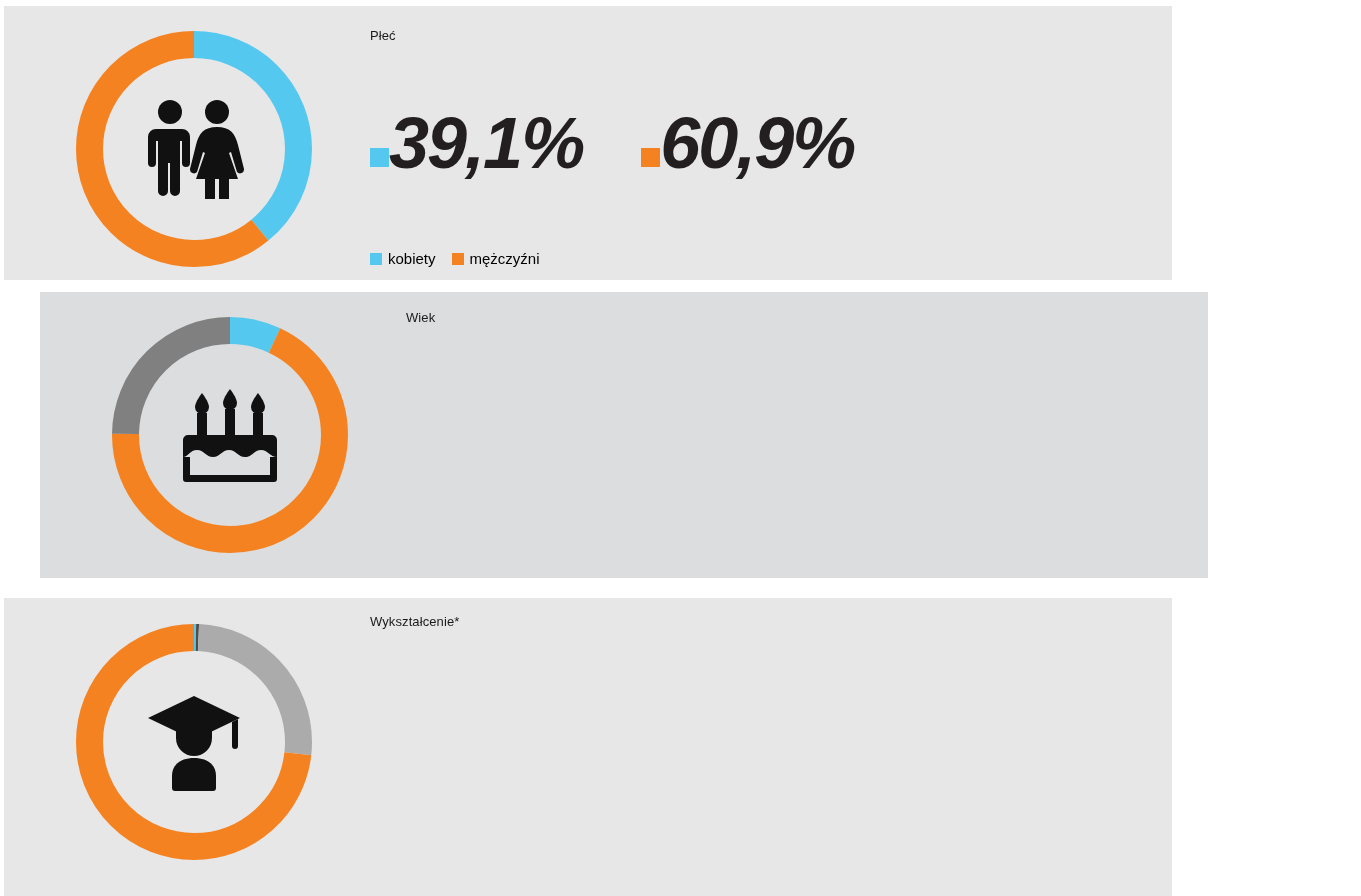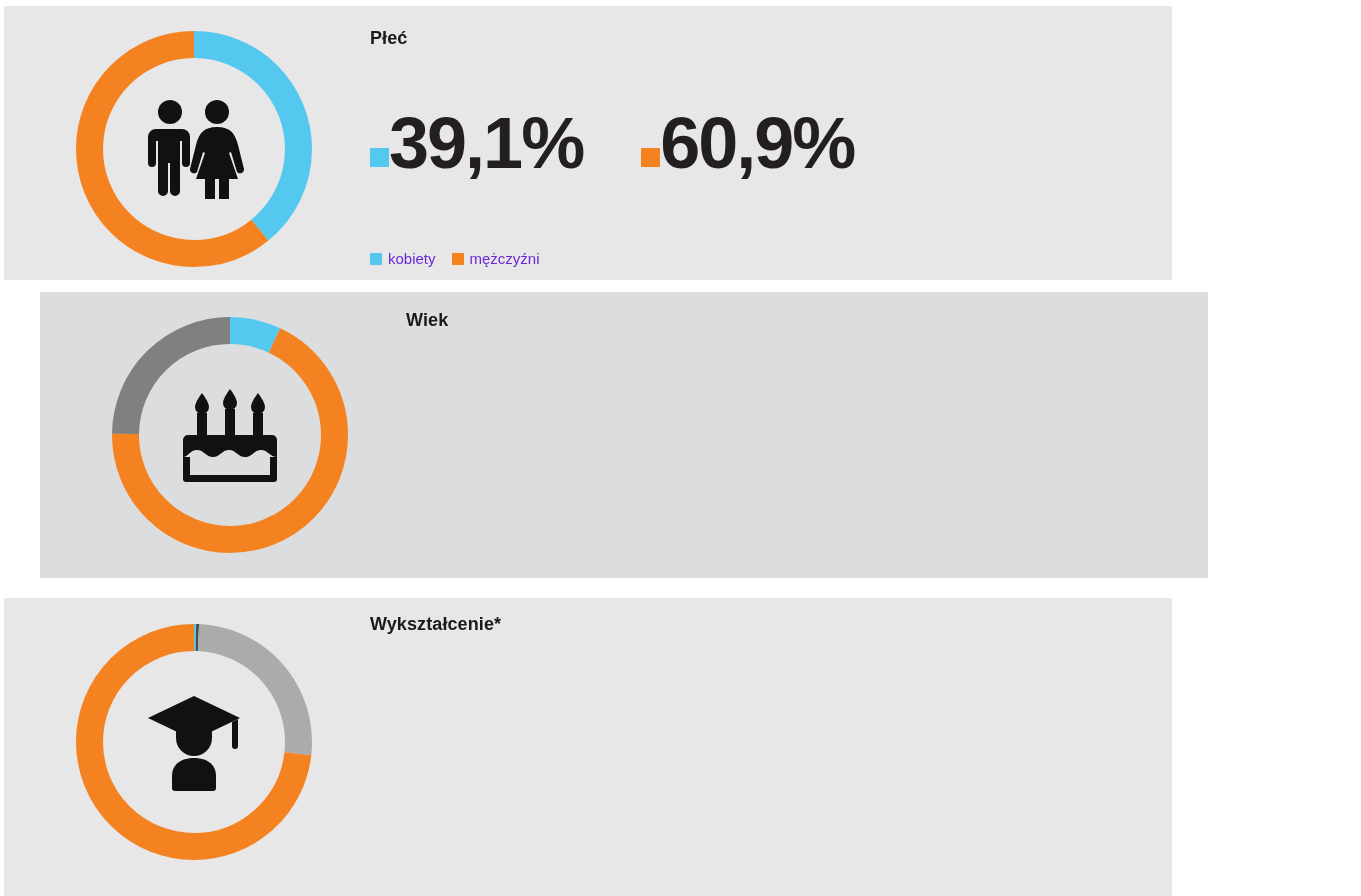--- a/index.html
+++ b/index.html
@@ -53,22 +53,22 @@
   .content {
     position: absolute;
     left: 366px;
     right: 12px;
     top: 0;
     bottom: 0;
   }
   .panel-title {
     position: absolute;
     left: 0;
-    font-size: 18px;
-    font-weight: bold;
+    font-size: 13px;
+    font-weight: normal;
     color: #1a1a1a;
     letter-spacing: 0.1px;
     white-space: nowrap;
   }
   .panel-1 .panel-title { top: 22px; }
   .panel-2 .panel-title { top: 18px; }
   .panel-3 .panel-title { top: 16px; }
 
   .stats-row {
     position: absolute;
@@ -85,20 +85,21 @@
     flex: 0 0 auto;
     align-self: flex-end;
   }
   .stat-value {
     font-size: 72px;
     font-weight: bold;
     color: #231f20;
     line-height: 0.92;
     letter-spacing: -2px;
     white-space: nowrap;
+    font-style: italic;
   }
 
   
   .panel-1 .stats-row { top: 104px; }
   .panel-1 .stat + .stat { margin-left: 58px; align-items: center; }
   .panel-1 .stat-swatch { width: 19px; height: 19px; margin-bottom: 9px; }
 
   
   .panel-2 .stats-row { top: 398px; }
   .panel-2 .stat + .stat { margin-left: 32px; }
@@ -120,21 +121,21 @@
     white-space: nowrap;
   }
   .legend-swatch {
     width: 12px;
     height: 12px;
     margin-right: 6px;
     flex: 0 0 auto;
   }
   .legend-label {
     font-size: 15px;
-    color: #6d28d9;
+    color: #000000;
   }
   .panel-1 .legend { top: 244px; }
   .panel-2 .legend { top: 539px; }
 </style>
 </head>
 <body>
 
 <section class="panel panel-1">
 
   <div class="donut-wrap">

